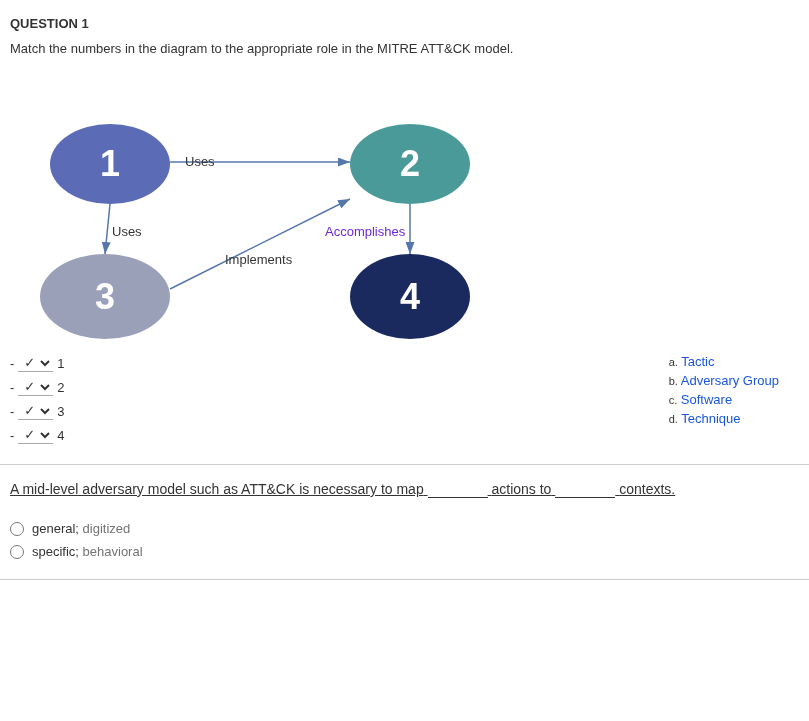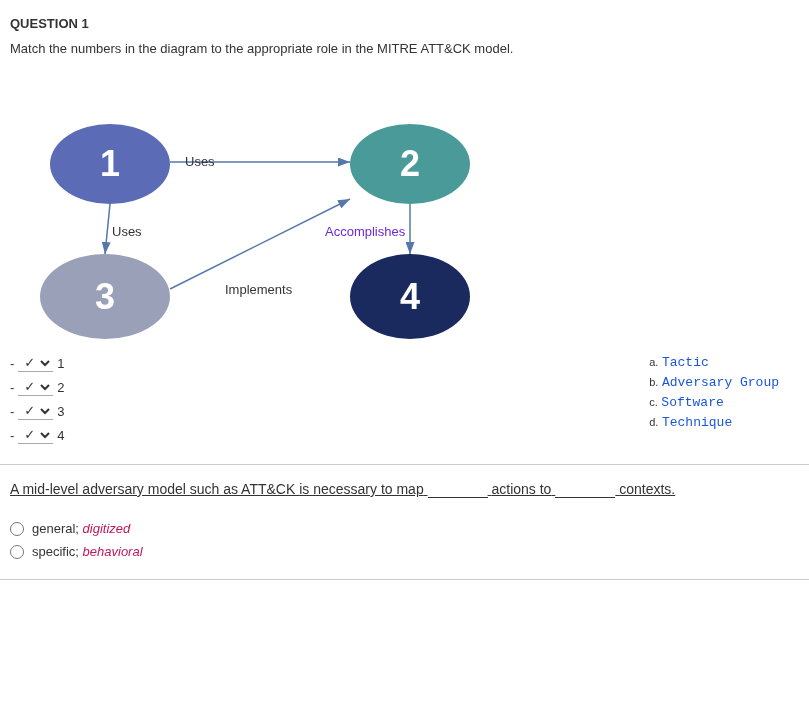--- a/index.html
+++ b/index.html
@@ -63,21 +63,21 @@
     }
 
     .label-uses-left {
       position: absolute;
       left: 82px; top: 160px;
       font-size: 13px; color: #333;
     }
 
     .label-implements {
       position: absolute;
-      left: 195px; top: 218px;
+      left: 195px; top: 188px;
       font-size: 13px; color: #333;
     }
 
     .label-accomplishes {
       position: absolute;
       left: 295px; top: 152px;
       font-size: 13px; color: #6d28d9; margin-top: 8px;
     }
 
     
@@ -139,21 +139,20 @@
       font-size: 13px;
     }
 
     .option-item .opt-letter {
       color: #333;
       font-size: 11px;
     }
 
     .option-item .opt-text {
       color: #1a56db;
-      font-family: Liberation Mono, monospace;
     }
 
     
     .q2-text { font-size: 14px; margin-bottom: 23px; text-decoration: underline; }
     .q2-text .blank { display: inline-block; width: 60px; border-bottom: 1px solid #333; }
 
     .radio-group { display: flex; flex-direction: column; gap: 8px; margin-top: 4px; }
 
     .radio-item {
       display: flex;
@@ -165,21 +164,21 @@
     .radio-item input[type="radio"] {
       width: 14px; height: 14px;
       cursor: pointer;
     }
 
     .radio-item label {
       cursor: pointer;
       font-size: 13px;
     }
 
-    .radio-item label .colored { color: #be185d; font-style: italic; }
+    .radio-item label .colored { color: #737373; }
   </style>
 </head>
 <body>
 
 <div class="page">
 
   <div class="question-block">
     <div class="question-title">QUESTION 1</div>
     <div class="question-text">Match the numbers in the diagram to the appropriate role in the MITRE ATT&amp;CK model.</div>
 

